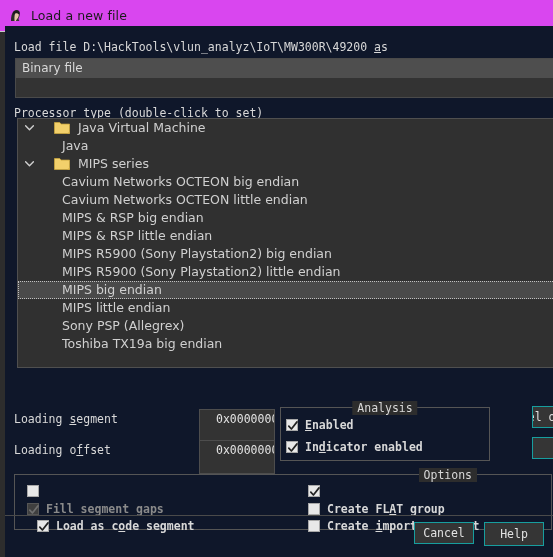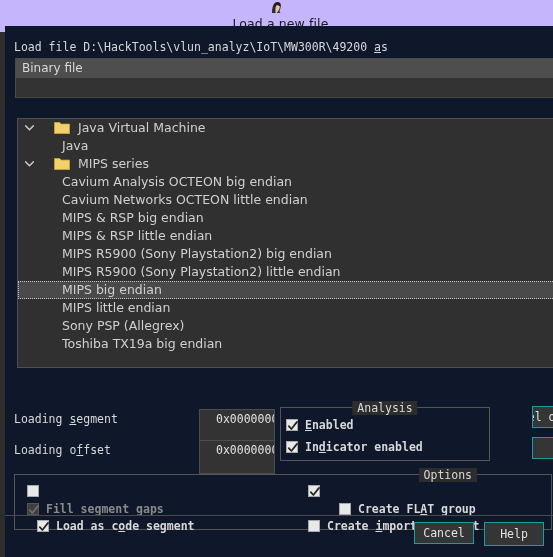--- a/index.html
+++ b/index.html
@@ -12,27 +12,26 @@
     background: #2d2d2d;
     font-family: "DejaVu Sans", sans-serif;
     color: #d6d6d6;
     overflow: hidden;
     position: relative;
   }
 
   
   .titlebar {
     height: 32px;
-    background: #c4b5fd;
+    background: #d946ef;
     display: flex;
     align-items: center;
     padding-left: 8px;
     box-sizing: border-box;
     border-bottom: 1px solid #c8c8c8;
-    flex-direction: column;
   }
   .titlebar-icon {
     width: 16px;
     height: 16px;
     margin-right: 7px;
     flex: 0 0 auto;
     display: block;
   }
   .titlebar-title {
     font-family: "DejaVu Sans", sans-serif;
@@ -266,20 +265,23 @@
 
   <div class="loadfile-line">
     <span>Load file </span><span>D:\HackTools\vlun_analyz\IoT\MW300R\49200</span><span>&nbsp;</span><span class="acc">a</span><span>s</span>
   </div>
 
   <div class="filetype-list">
     <div class="filetype-item selected">Binary file</div>
     <div class="filetype-item"></div>
   </div>
 
+  <div class="proc-label">
+    <span>Processor t</span><span class="acc">y</span><span>pe (double-click to set)</span>
+  </div>
 
   <div class="proc-tree" id="proc-tree">
       <div class="tree-row">
         <span class="chevron">
           <svg width="9" height="6" viewBox="0 0 9 6">
             <path d="M0.6 0.8 L4.5 4.7 L8.4 0.8" fill="none" stroke="#d0d0d0" stroke-width="1.4" stroke-linecap="round" stroke-linejoin="round"></path>
           </svg>
         </span>
         <span style="display:inline-block;width:16px"></span>
         <svg class="folder-icon" viewBox="0 0 16 14">
@@ -300,21 +302,21 @@
         </span>
         <span style="display:inline-block;width:16px"></span>
         <svg class="folder-icon" viewBox="0 0 16 14">
           <path d="M0.5 1.5 h5.2 l1.3 1.6 h8.5 v9.4 h-15 z" fill="#f2d06b" stroke="#c9a63f" stroke-width="0.8"></path>
           <path d="M13.2 12.5 l2.3 0 0 -2.2 z" fill="#e0b84f"></path>
         </svg>
         <span class="tree-text">MIPS series</span>
       </div>
       <div class="tree-row">
         <span style="display:inline-block;width:42px"></span>
-        <span class="tree-text">Cavium Analysis OCTEON big endian</span>
+        <span class="tree-text">Cavium Networks OCTEON big endian</span>
       </div>
       <div class="tree-row">
         <span style="display:inline-block;width:42px"></span>
         <span class="tree-text">Cavium Networks OCTEON little endian</span>
       </div>
       <div class="tree-row">
         <span style="display:inline-block;width:42px"></span>
         <span class="tree-text">MIPS &amp; RSP big endian</span>
       </div>
       <div class="tree-row">
@@ -402,21 +404,21 @@
       </span>
       <span><span>Load as c</span><span class="acc">o</span><span>de segment</span></span>
     </div>
   <div class="cb-row" id="opt-right-0" style="left:303px; top:459px;">
       <span class="cb-box">
         <svg width="12" height="12" viewBox="0 0 12 12">
           <path d="M1.8 6.2 L4.4 9.0 L10.0 1.9" fill="none" stroke="#222222" stroke-width="1.7" stroke-linecap="round" stroke-linejoin="round"></path>
         </svg>
       </span>
     </div>
-  <div class="cb-row" id="opt-right-1" style="left:303px; top:476px;margin-left:31px;">
+  <div class="cb-row" id="opt-right-1" style="left:303px; top:476px;">
       <span class="cb-box"></span>
       <span><span>Create FL</span><span class="acc">A</span><span>T group</span></span>
     </div>
   <div class="cb-row" id="opt-right-2" style="left:303px; top:493px;">
       <span class="cb-box"></span>
       <span><span>Create </span><span class="acc">i</span><span>mports segment</span></span>
     </div>
 
   <div class="bottom-sep"></div>
 

